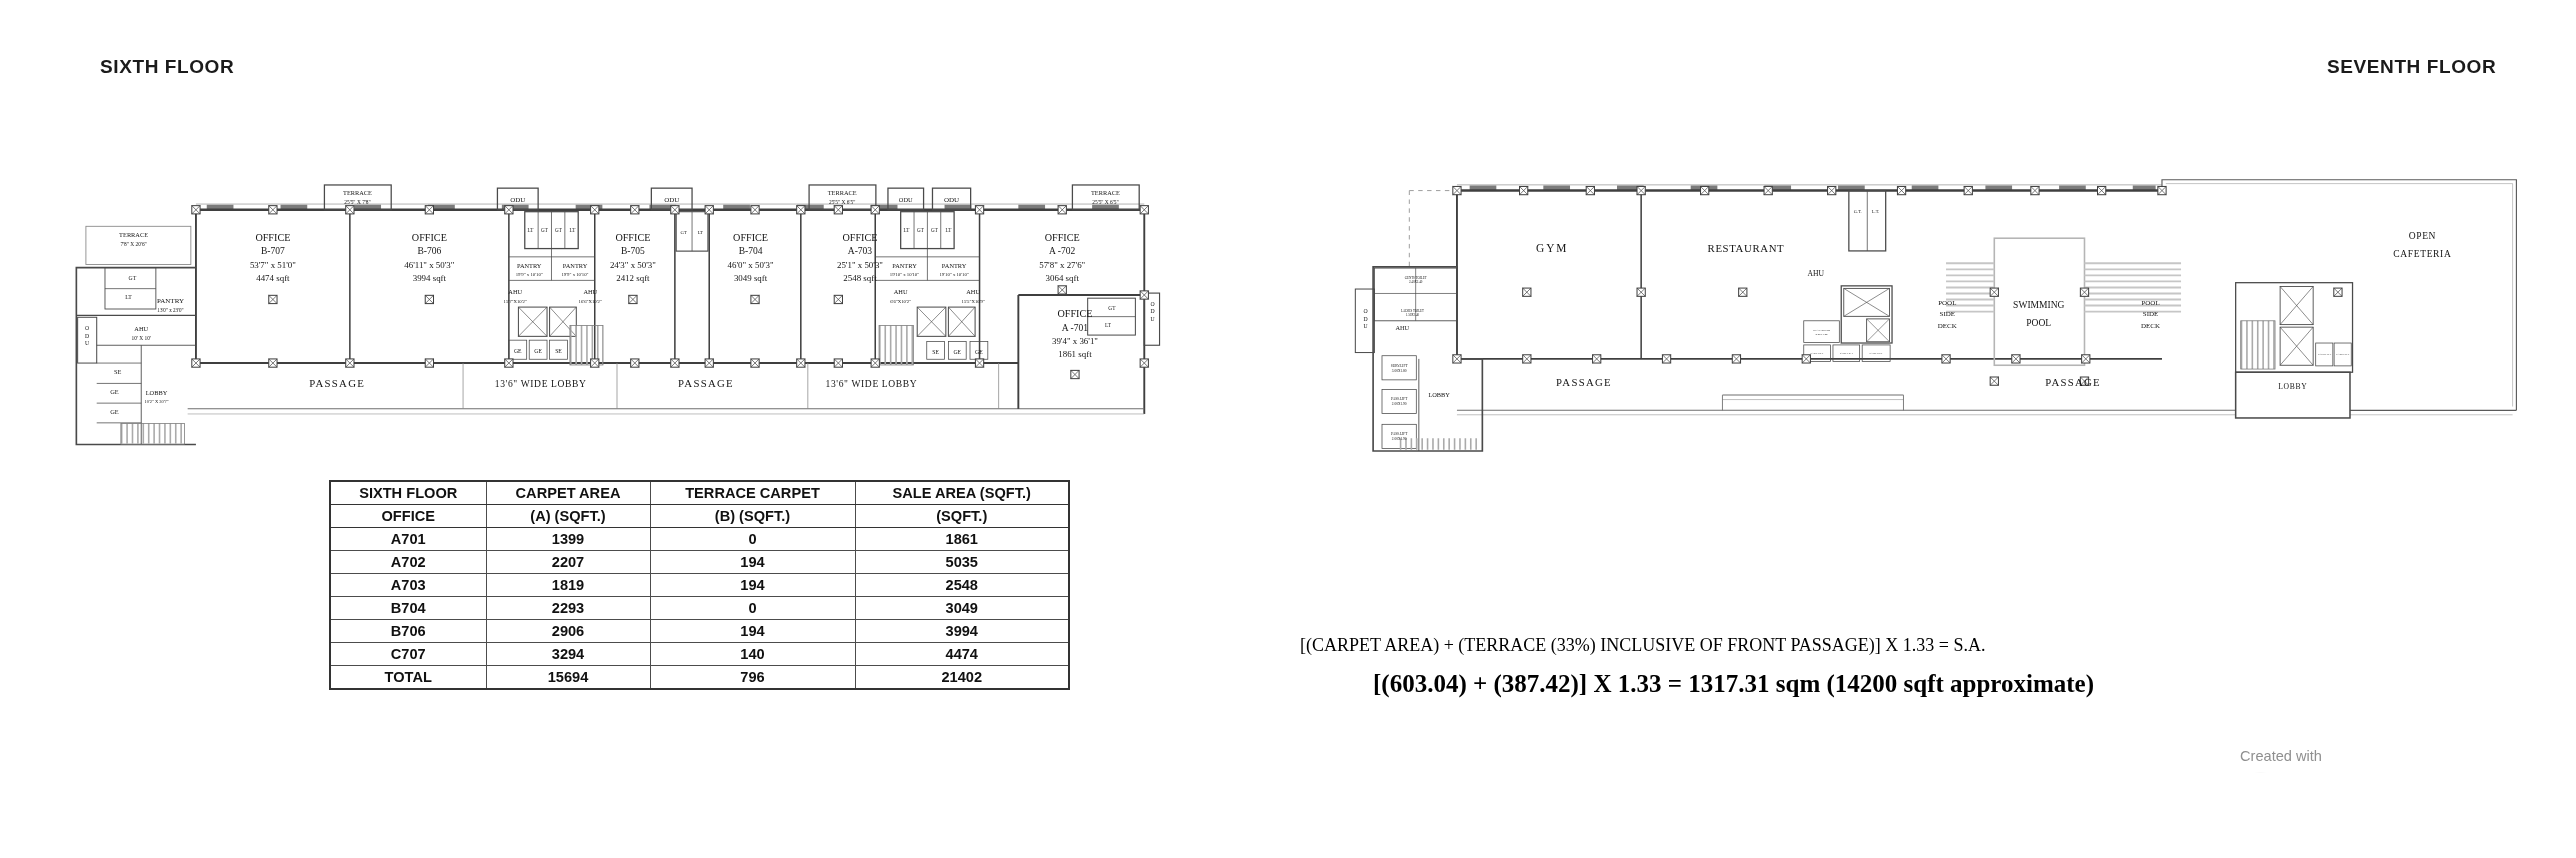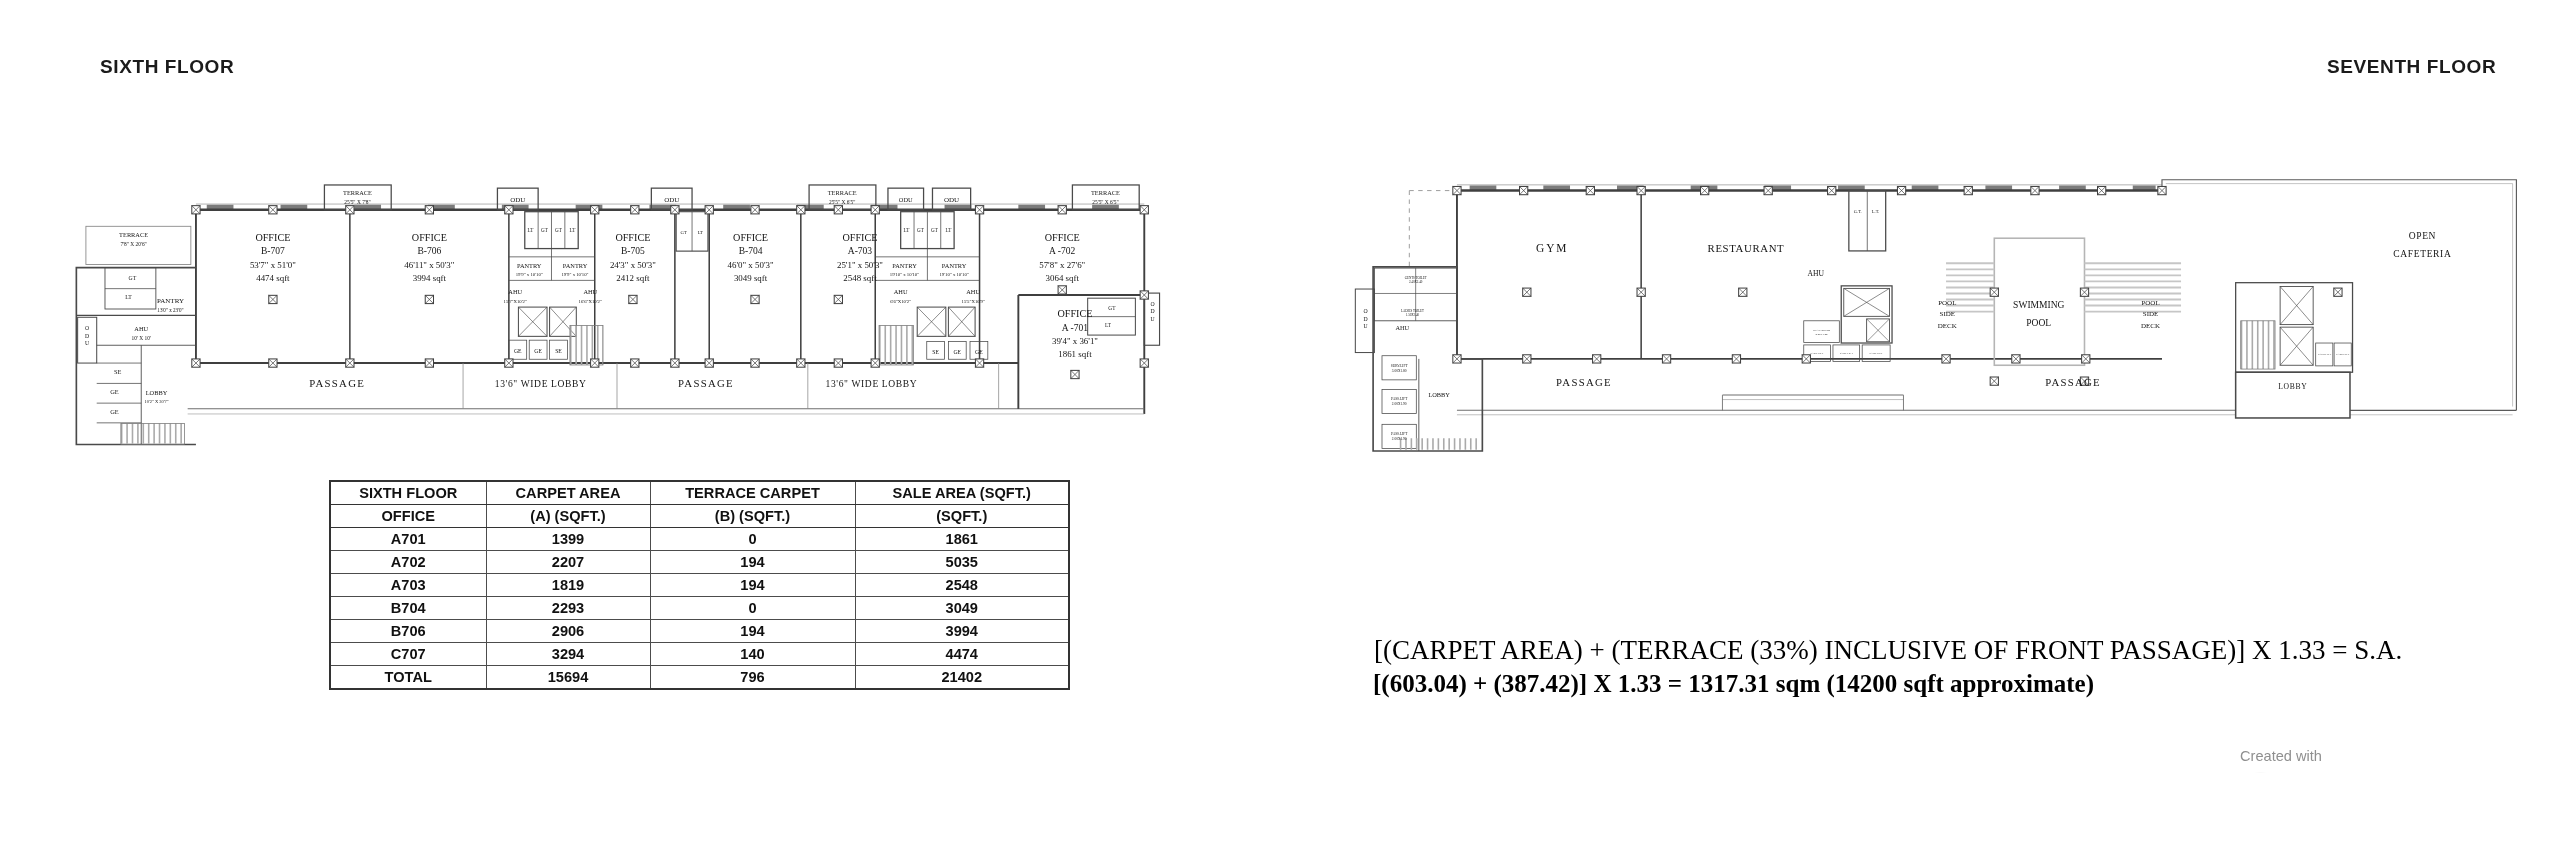--- a/index.html
+++ b/index.html
@@ -512,21 +512,21 @@
     </tr>
     <tr class="total">
       <td>TOTAL</td>
       <td>15694</td>
       <td>796</td>
       <td>21402</td>
     </tr>
   </tbody>
     </table>
 
-  <div class="abs formula" style="left:1374px;top:635px;font-size:27px;">[(CARPET AREA) + (TERRACE (33%) INCLUSIVE OF FRONT PASSAGE)] X 1.33 = S.A.</div>
+  <div class="abs formula" style="left:1300px;top:635px;font-size:18px;">[(CARPET AREA) + (TERRACE (33%) INCLUSIVE OF FRONT PASSAGE)] X 1.33 = S.A.</div>
   <div class="abs formula" style="left:1373px;top:670px;font-size:25px;font-weight:bold;">[(603.04) + (387.42)] X 1.33 = 1317.31 sqm (14200 sqft approximate)</div>
 
   <div class="abs wm-gray" style="left:2240px;top:748px;font-size:14.6px;">Created with</div>
   <div class="abs nitro-ball" style="left:2241px;top:773px;">
     <span>n</span>
   </div>
   <span class="abs nitro-word" style="left:2290px;top:787px;">nitro</span>
   <span class="abs nitro-pdf" style="left:2362px;top:784px;">PDF</span>
   <span class="abs nitro-reg" style="left:2397px;top:782px;">®</span>
   <span class="abs nitro-pro" style="left:2405px;top:787px;">professional</span>

